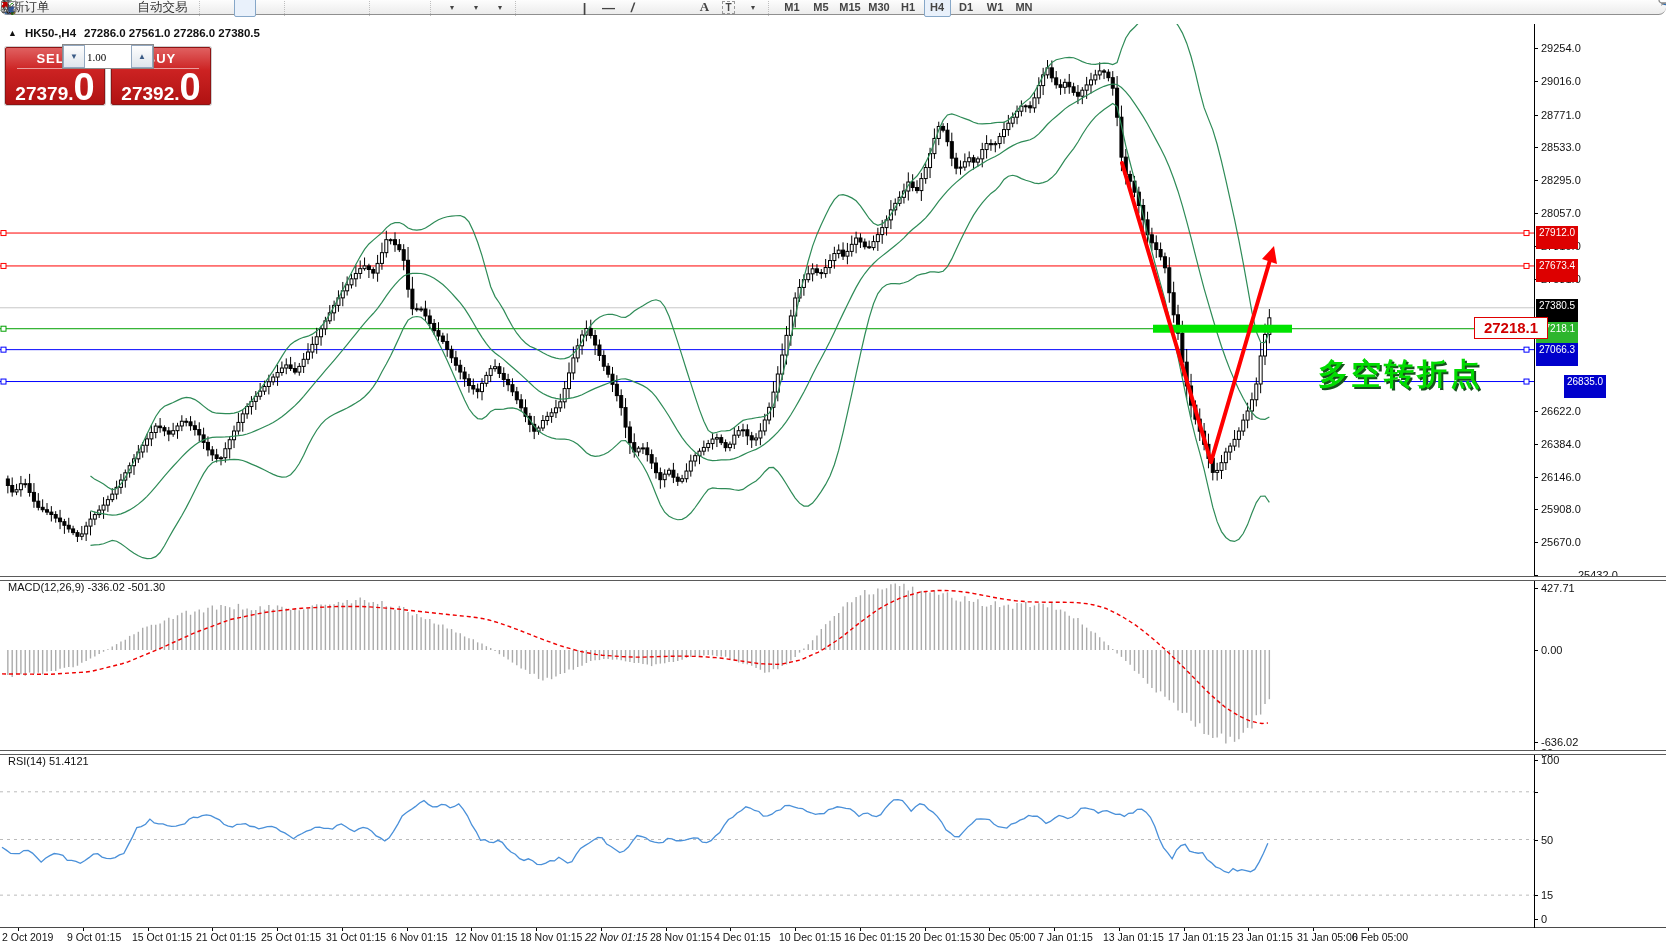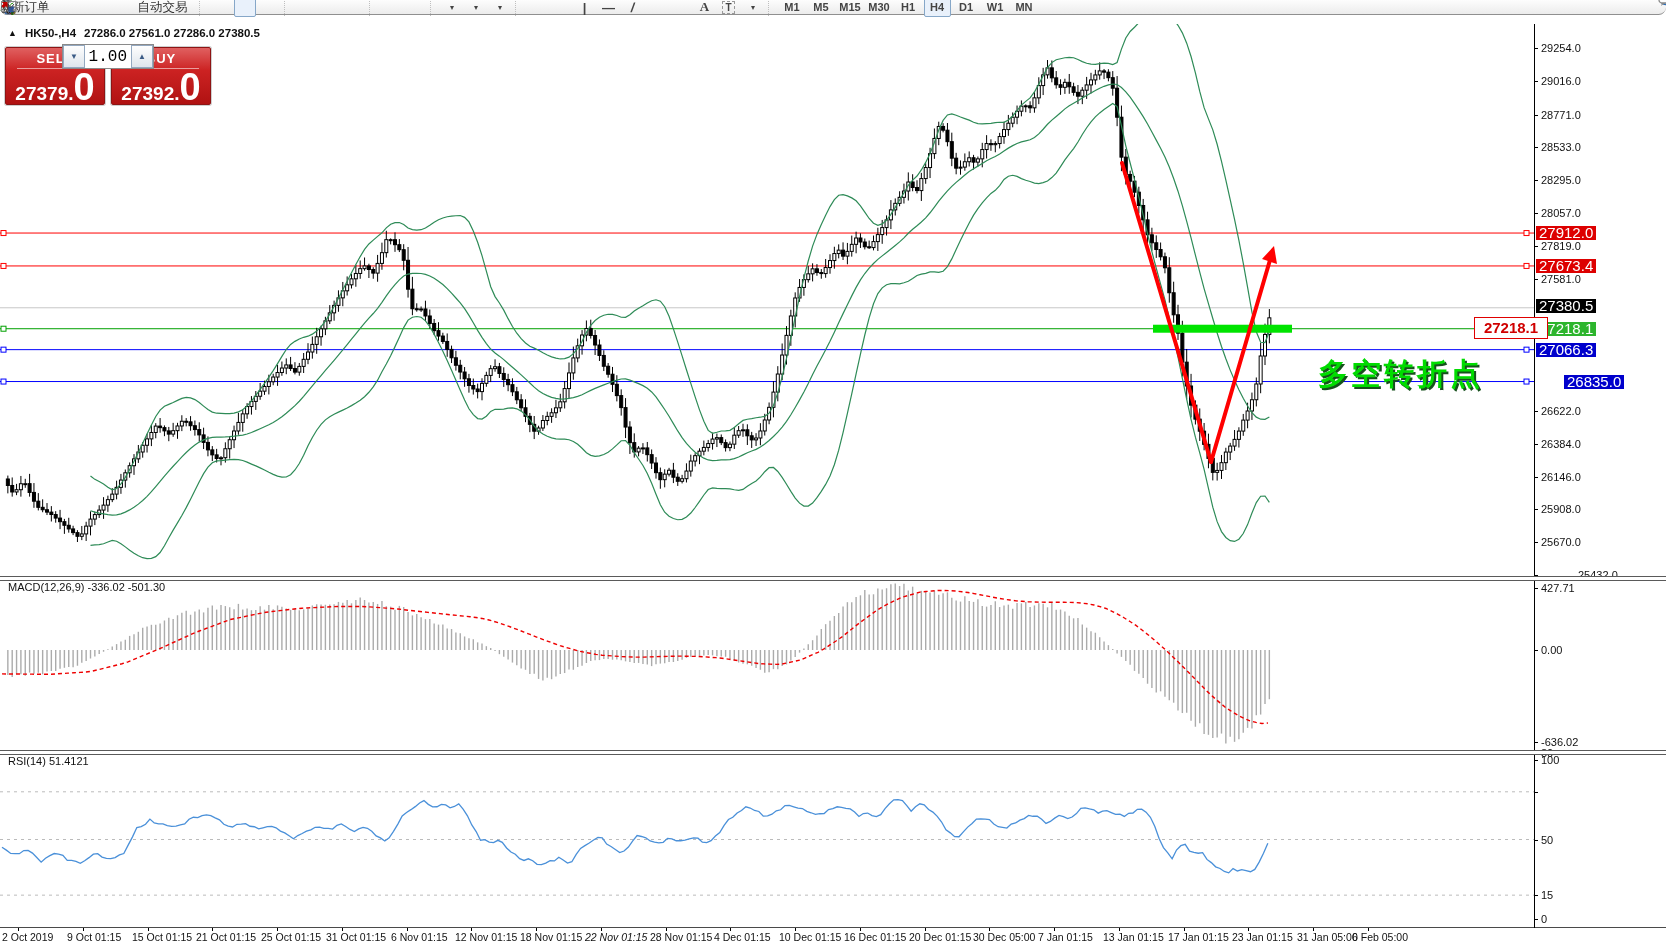--- a/index.html
+++ b/index.html
@@ -31,30 +31,30 @@
   .tpbtn .cap{font-size:13px;font-weight:bold;text-align:center;margin-top:3px;letter-spacing:1px;}
   .tpbtn .rule{width:78%;height:1px;background:rgba(255,255,255,.55);margin:2px auto 0;}
   .tpbtn .price{display:flex;align-items:baseline;justify-content:center;margin-top:1px;}
   .tpbtn .p-main{font-size:19px;font-weight:bold;}
   .tpbtn .p-dot{font-size:19px;font-weight:bold;}
   .tpbtn .p-big{font-size:38px;font-weight:bold;line-height:34px;}
   .lotbox{position:absolute;left:57px;top:0;width:92px;height:25px;background:#fff;
     border:1px solid #8a8a8a;display:flex;z-index:5;box-sizing:border-box;}
   .lotbtn{width:22px;background:linear-gradient(#fefefe,#dfe5ec);border:1px solid #93a8c0;
     font-size:8px;color:#3b5b86;display:flex;align-items:center;justify-content:center;box-sizing:border-box;}
-  .lotval{flex:1;border:none;outline:none;font-size:16px;text-align:right;padding-right:4px;
-    font-family:Liberation Mono, monospace;min-width:0;}
+  .lotval{flex:1;border:none;outline:none;font-size:11px;text-align:left;padding-right:4px;
+    font-family:Liberation Serif, serif;min-width:0;}
   
   .pane-sep{position:absolute;left:0;width:1666px;height:3px;background:#fff;
     border-top:1px solid #5a5a5a;border-bottom:1px solid #5a5a5a;box-sizing:content-box;z-index:15;}
   .axis-line{position:absolute;left:1534px;top:24px;width:1px;height:904px;background:#000;z-index:10;}
   .indic-label{position:absolute;left:8px;font-size:11px;color:#111;z-index:12;}
   .axlabel{position:absolute;left:1541px;font-size:11px;color:#111;}
   .tick{position:absolute;left:1534px;width:4px;height:1px;background:#000;}
-  .chip{position:absolute;left:1536px;height:14px;line-height:13px;font-size:15px;color:#fff;
+  .chip{position:absolute;left:1536px;height:23px;line-height:13px;font-size:10px;color:#fff;
     padding:0 3px;z-index:14;}
   .tlabel{position:absolute;top:931px;font-size:10.5px;color:#111;white-space:nowrap;}
   .ttick{position:absolute;top:928px;width:1px;height:3px;background:#000;}
   .timebar-line{position:absolute;left:0;top:927px;width:1666px;height:1px;background:#4a4a4a;}
   
   .pricebox{position:absolute;left:1474px;top:317px;width:72px;height:20px;background:#fff;
     border:1px solid #e00000;color:#d00000;font-size:15px;font-weight:bold;text-align:center;
     line-height:20px;z-index:30;}
   .cn-note{position:absolute;left:1318px;top:354px;font-size:30px;font-weight:bold;color:#00dc00;
     text-shadow:2px 2px 0 #17501d;letter-spacing:3px;z-index:30;white-space:nowrap;}

